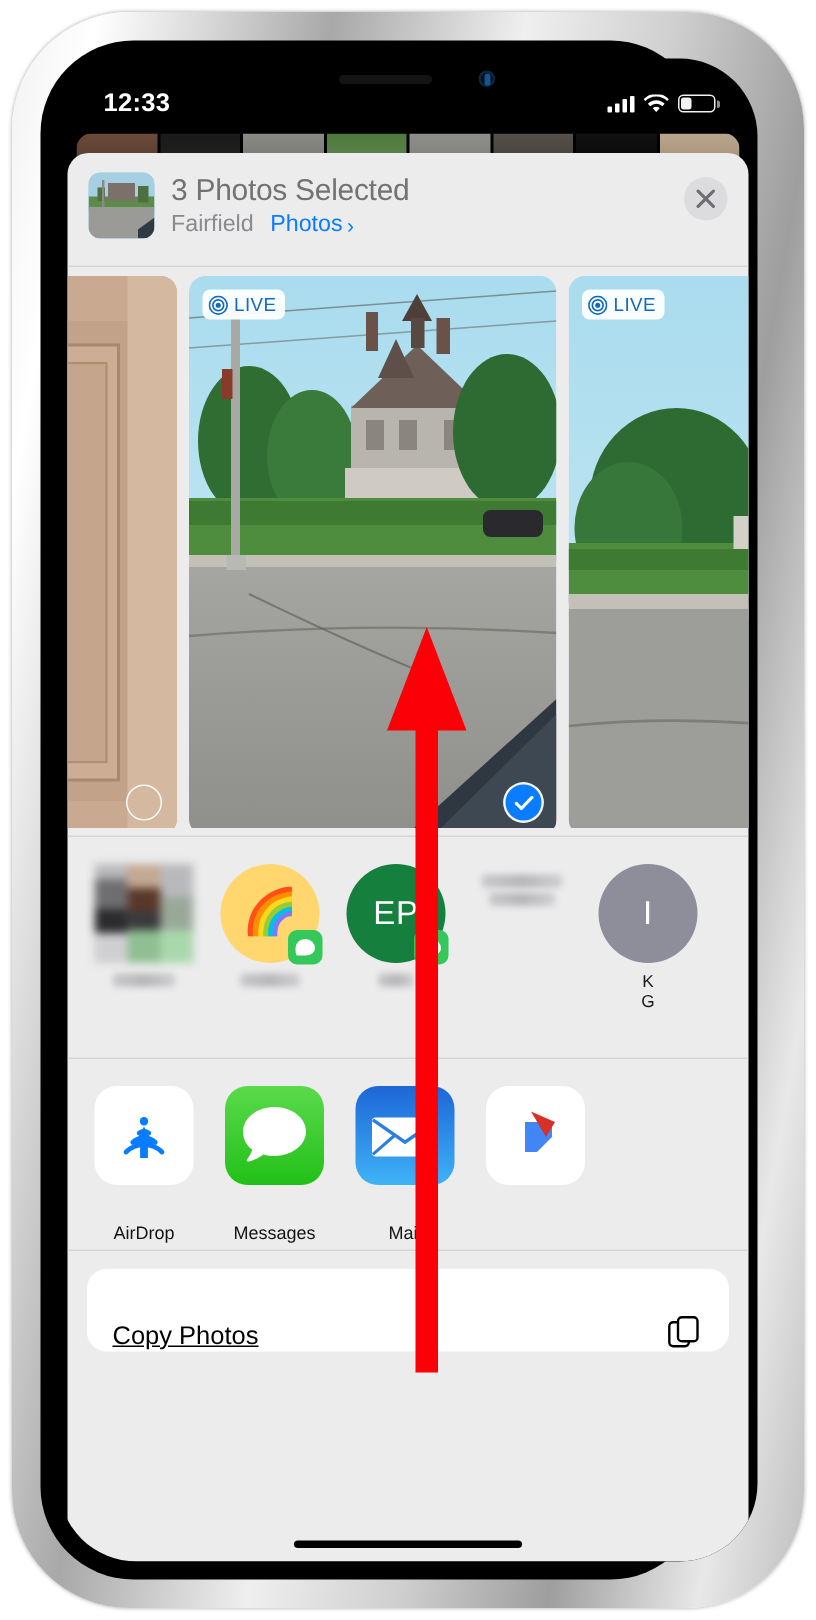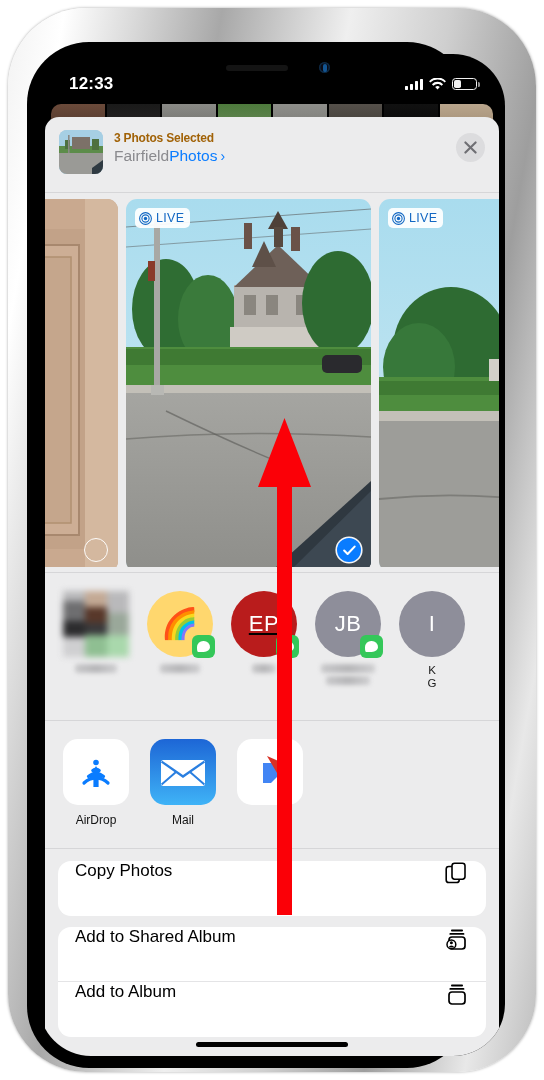--- a/index.html
+++ b/index.html
@@ -5,21 +5,21 @@
   * { margin:0; padding:0; box-sizing:border-box; }
   html,body { width:544px; height:1080px; overflow:hidden; background:#ffffff;
     font-family:"Liberation Sans", sans-serif; }
 
   
   #phone-frame { position:absolute; left:8px; top:8px; width:528px; height:1064px;
     border-radius:78px; background:
       linear-gradient(100deg,#f2f2f2 0%,#ffffff 8%,#d9d9d9 18%,#a8a8a8 30%,
       #efefef 48%,#cfcfcf 62%,#9e9e9e 76%,#e8e8e8 90%,#bdbdbd 100%);
     box-shadow:0 0 3px rgba(0,0,0,.35); }
-  #phone-bezel { position:absolute; left:19px; top:34px; width:442px; height:1026px;
+  #phone-bezel { position:absolute; left:19px; top:19px; width:442px; height:1026px;
     border-radius:62px; background:#000; }
   #screen { position:absolute; left:12px; top:12px; width:466px; height:1002px;
     border-radius:52px; background:#000; overflow:hidden; }
 
   
   #notch { position:absolute; left:50%; transform:translateX(-50%); top:0;
     width:168px; height:27px; background:#000; border-radius:0 0 19px 19px; z-index:40; }
   #speaker { position:absolute; left:38px; top:11px; width:62px; height:6px;
     border-radius:3px; background:#141414; }
   #camera { position:absolute; right:26px; top:8px; width:11px; height:11px;
@@ -54,22 +54,22 @@
   #share-sheet { position:absolute; left:6px; right:6px; top:63px; bottom:0;
     background:#ececed; border-radius:14px 14px 0 0; overflow:hidden; }
 
   
   #sheet-header { position:relative; height:76px; padding:13px 14px 0 14px;
     display:flex; align-items:flex-start; gap:11px;
     border-bottom:1px solid #d6d6d8; }
   #header-thumb { width:44px; height:44px; border-radius:8px; flex:none;
     overflow:hidden; position:relative; background:#9fc6dc; }
   #header-texts { flex:1; padding-top:1px; }
-  #header-title { font-size:12px; font-weight:700; color:#a16207; letter-spacing:-.2px; }
-  #header-sub { margin-top:2px; display:flex; align-items:center; gap:0;
+  #header-title { font-size:20px; font-weight:400; color:#737373; letter-spacing:-.2px; }
+  #header-sub { margin-top:2px; display:flex; align-items:center; gap:11px;
     font-size:15.5px; }
   #header-loc { color:#8a8a8e; }
   #options-link { color:#0a7cff; display:flex; align-items:center; gap:3px; }
   #options-chevron { font-size:14px; color:#0a7cff; }
   #close-button { width:29px; height:29px; border-radius:50%; background:#dcdcde;
     display:flex; align-items:center; justify-content:center; flex:none; margin-top:3px; }
 
   
   #photo-strip { position:relative; height:380px; padding:6px 0 0 0;
     display:flex; gap:8px; overflow:hidden; border-bottom:1px solid #d6d6d8; }
@@ -104,28 +104,28 @@
   .contact-name { margin-top:7px; font-size:11.5px; color:#1a1a1a; line-height:13px; }
   .blurline { display:block; margin:0 auto; border-radius:3px;
     background:linear-gradient(90deg,#c9c9cb,#b6b6b8,#cfcfd1); filter:blur(2.2px); }
 
   
   #apps-row { position:relative; height:128px; display:flex; gap:21px;
     padding:18px 0 0 18px; overflow:hidden; border-bottom:1px solid #d6d6d8; }
   .app { width:66px; flex:none; text-align:center; }
   .app-icon { width:66px; height:66px; border-radius:15px; margin:0 auto;
     position:relative; overflow:hidden; }
-  .app-name { margin-top:8px; font-size:12px; color:#131313; }
+  .app-name { margin-top:25px; font-size:12px; color:#131313; }
 
   
   #actions { padding:12px 13px 0 13px; }
   .action-group { background:#fff; border-radius:13px; overflow:hidden;
     margin-bottom:11px; }
-  .action-row { height:55px; padding:0 17px; display:flex; align-items:flex-start;
-    justify-content:space-between; border-bottom:1px solid #e4e4e6; }
+  .action-row { height:55px; padding:0 17px; display:flex; align-items:flex-end;
+    justify-content:space-between; border-bottom:1px solid #e4e4e6;text-decoration:underline; }
   .action-row:last-child { border-bottom:none; }
   .action-label { font-size:17px; color:#000; }
 
   
   #red-arrow { position:absolute; left:0; top:0; width:544px; height:1080px;
     pointer-events:none; z-index:90; }
 
   
   #home-indicator { position:absolute; left:50%; transform:translateX(-50%);
     bottom:9px; width:152px; height:5px; border-radius:3px; background:#000; z-index:60; }
@@ -342,34 +342,30 @@
             <div class="contact-avatar" style="background:#ffd76e;">
               <span style="font-size:30px;line-height:1;">🌈</span>
               <div class="msg-badge"></div>
             </div>
             <div class="contact-name">
               <span class="blurline" style="width:40px;height:9px;"></span>
             </div>
           </div>
 
           <div class="contact">
-            <div class="contact-avatar" style="background:#b91c1c;text-decoration:underline;">
+            <div class="contact-avatar" style="background:#15803d;">
               <span class="avatar-initials">EP</span>
               <div class="msg-badge"></div>
             </div>
             <div class="contact-name">
               <span class="blurline" style="width:24px;height:9px;"></span>
             </div>
           </div>
 
           <div class="contact">
-            <div class="contact-avatar" style="background:#8e8e9a;">
-              <span class="avatar-initials">JB</span>
-              <div class="msg-badge"></div>
-            </div>
             <div class="contact-name">
               <span class="blurline" style="width:54px;height:9px;"></span>
               <span class="blurline" style="width:44px;height:9px;margin-top:3px;"></span>
             </div>
           </div>
 
           <div class="contact">
             <div class="contact-avatar" style="background:#8e8e9a;">
               <span class="avatar-initials">I</span>
             </div>
@@ -389,20 +385,28 @@
                   <path d="M29.8 31.4a5.2 5.2 0 0 1 6.4 0"></path>
                 </g>
                 <circle cx="33" cy="23.5" r="2.8" fill="#0a7cff"></circle>
                 <path d="M33 27 L26 40 L40 40 Z" fill="#0a7cff"></path>
                 <rect x="30.4" y="38" width="5.2" height="10" fill="#0a7cff"></rect>
               </svg>
             </div>
             <div class="app-name">AirDrop</div>
           </div>
 
+          <div class="app">
+            <div class="app-icon" style="background:linear-gradient(180deg,#5bda4c,#22c018);">
+              <svg width="66" height="66" viewBox="0 0 66 66">
+                <path d="M33 14c11.6 0 21 7.3 21 16.3S44.6 46.6 33 46.6c-2.6 0-5-.3-7.3-1-2.6 1.9-6.5 4.1-10.2 4.7-.9.1-1.3-.6-.8-1.3 1.4-1.9 3-4.4 3.4-6.6C14 39.4 12 35.2 12 30.3 12 21.3 21.4 14 33 14z" fill="#fff"></path>
+              </svg>
+            </div>
+            <div class="app-name">Messages</div>
+          </div>
 
           <div class="app">
             <div class="app-icon" style="background:linear-gradient(180deg,#1d66d6,#3fb3f7);">
               <svg width="66" height="66" viewBox="0 0 66 66">
                 <rect x="11" y="21" width="44" height="26" rx="2.5" fill="#fff"></rect>
                 <path d="M11.6 22.6 33 37.5 54.4 22.6" fill="none" stroke="#2a7fe0" stroke-width="2.3"></path>
                 <path d="M11.6 45.6 26 33M54.4 45.6 40 33" fill="none" stroke="#2a7fe0" stroke-width="2"></path>
               </svg>
             </div>
             <div class="app-name">Mail</div>
@@ -425,41 +429,20 @@
           <div class="action-group">
             <div class="action-row">
               <span class="action-label">Copy Photos</span>
               <svg width="25" height="25" viewBox="0 0 25 25">
                 <rect x="2.2" y="5.5" width="13" height="16" rx="2.6" fill="none" stroke="#000" stroke-width="1.6"></rect>
                 <rect x="8" y="2.2" width="13" height="16" rx="2.6" fill="#fff" stroke="#000" stroke-width="1.6"></rect>
               </svg>
             </div>
           </div>
 
-          <div class="action-group">
-            <div class="action-row">
-              <span class="action-label">Add to Shared Album</span>
-              <svg width="25" height="25" viewBox="0 0 25 25">
-                <rect x="7" y="2.6" width="12" height="1.8" rx=".9" fill="#000"></rect>
-                <rect x="5.4" y="6" width="15" height="1.8" rx=".9" fill="#000"></rect>
-                <rect x="5" y="10" width="16" height="12" rx="3" fill="none" stroke="#000" stroke-width="1.7"></rect>
-                <circle cx="7.4" cy="17.4" r="4.4" fill="#fff" stroke="#000" stroke-width="1.5"></circle>
-                <circle cx="7.4" cy="15.7" r="1.5" fill="#000"></circle>
-                <path d="M4.5 20.4a3.1 3.1 0 0 1 5.8 0" fill="#000"></path>
-              </svg>
-            </div>
-            <div class="action-row">
-              <span class="action-label">Add to Album</span>
-              <svg width="25" height="25" viewBox="0 0 25 25">
-                <rect x="7" y="2.6" width="12" height="1.8" rx=".9" fill="#000"></rect>
-                <rect x="5.4" y="6" width="15" height="1.8" rx=".9" fill="#000"></rect>
-                <rect x="5" y="10" width="16" height="12" rx="3" fill="none" stroke="#000" stroke-width="1.7"></rect>
-              </svg>
-            </div>
-          </div>
         </div>
       </div>
 
       <div id="home-indicator"></div>
     </div>
   </div>
 </div>
 
 <svg id="red-arrow" viewBox="0 0 544 1080">
   <path d="M284.5 418 L311 487 L292 487 L292 915 L277 915 L277 487 L258 487 Z" fill="#fb0007"></path>

